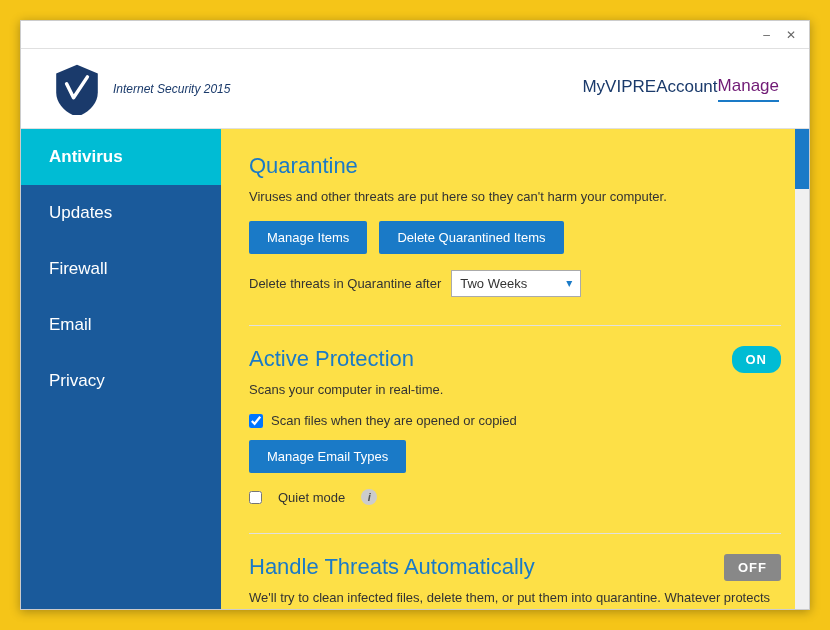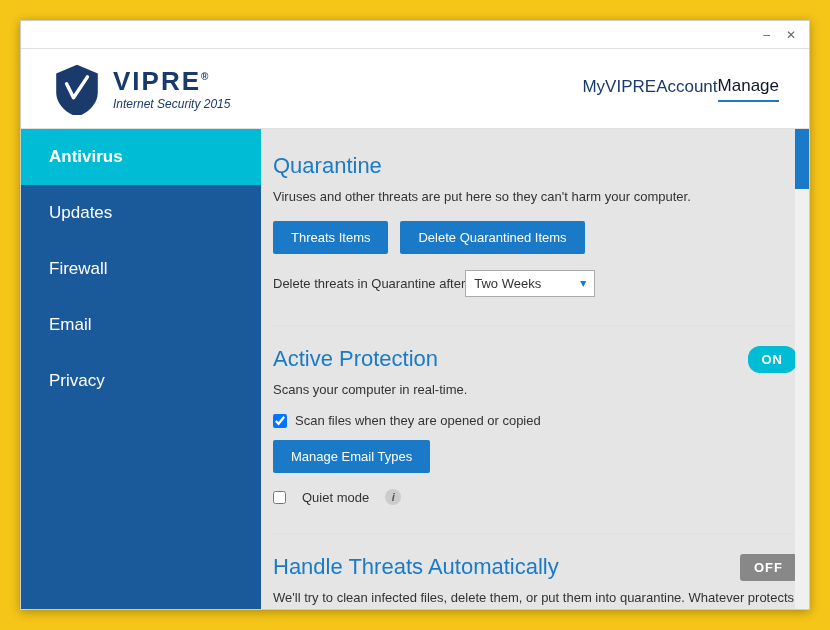--- a/index.html
+++ b/index.html
@@ -79,50 +79,50 @@
       align-items: center;
     }
     .nav-item {
       font-size: 17px;
       color: #1a3a6b;
       cursor: pointer;
       padding-bottom: 4px;
       text-decoration: none;
     }
     .nav-item.active {
-      color: #0f172a;
+      color: #701a75;
       border-bottom: 2px solid #1a7ac7;
     }
     .body {
       display: flex;
       flex: 1;
       overflow: hidden;
     }
     .sidebar {
-      width: 240px;
+      width: 200px;
       background: #1a5a9b;
       display: flex;
       flex-direction: column;
     }
     .sidebar-item {
       padding: 18px 28px;
       color: #fff;
       font-size: 17px;
       cursor: pointer;
     }
     .sidebar-item.active {
       background: #00bcd4;
       color: #fff;
       font-weight: 600;
     }
     .content {
       flex: 1;
-      padding: 24px 12px;
+      padding: 24px 28px;
       overflow-y: auto;
-      background: #e5e5e5;
+      background: #fde047;
       position: relative;
     }
     .scrollbar-track {
       position: absolute;
       right: 0;
       top: 0;
       width: 14px;
       height: 100%;
       background: #f0f0f0;
     }
@@ -158,20 +158,21 @@
       color: #fff;
       border: none;
       padding: 9px 18px;
       font-size: 13px;
       cursor: pointer;
       border-radius: 2px;
     }
     .dropdown-row {
       display: flex;
       align-items: center;
+      gap: 10px;
       font-size: 13px;
       color: #333;
     }
     .dropdown {
       border: 1px solid #aaa;
       padding: 5px 8px;
       font-size: 13px;
       color: #333;
       background: #fff;
       cursor: pointer;
@@ -266,23 +267,20 @@
     <button class="title-btn">✕</button>
   </div>
 
   <div class="header">
     <div class="logo">
       <svg class="logo-shield" viewBox="0 0 52 60">
         <path d="M26 2 L50 12 L50 34 C50 48 38 58 26 62 C14 58 2 48 2 34 L2 12 Z" fill="#1a3a6b"></path>
         <path d="M14 24 L22 40 L38 16" stroke="white" stroke-width="4" fill="none" stroke-linecap="round" stroke-linejoin="round"></path>
       </svg>
       <div class="logo-text">
-        <div class="logo-vipre">
-          <span>VIPRE</span><span class="reg">®</span>
-        </div>
         <div class="logo-sub">
           <span style="font-style:italic">Internet</span>
           <span>Security 2015</span>
         </div>
       </div>
     </div>
     <nav class="nav">
       <a class="nav-item">MyVIPRE</a>
       <a class="nav-item">Account</a>
       <a class="nav-item active">Manage</a>
@@ -298,21 +296,21 @@
       <div class="sidebar-item">Email</div>
       <div class="sidebar-item">Privacy</div>
     </div>
 
     <div class="content">
 
       <div class="section">
         <div class="section-title">Quarantine</div>
         <div class="section-desc">Viruses and other threats are put here so they can't harm your computer.</div>
         <div class="btn-row">
-          <button class="btn-blue">Threats Items</button>
+          <button class="btn-blue">Manage Items</button>
           <button class="btn-blue">Delete Quarantined Items</button>
         </div>
         <div class="dropdown-row">
           <span>Delete threats in Quarantine after</span>
           <div class="dropdown">
             <span>Two Weeks</span>
             <span class="dropdown-arrow">▾</span>
           </div>
         </div>
       </div>

